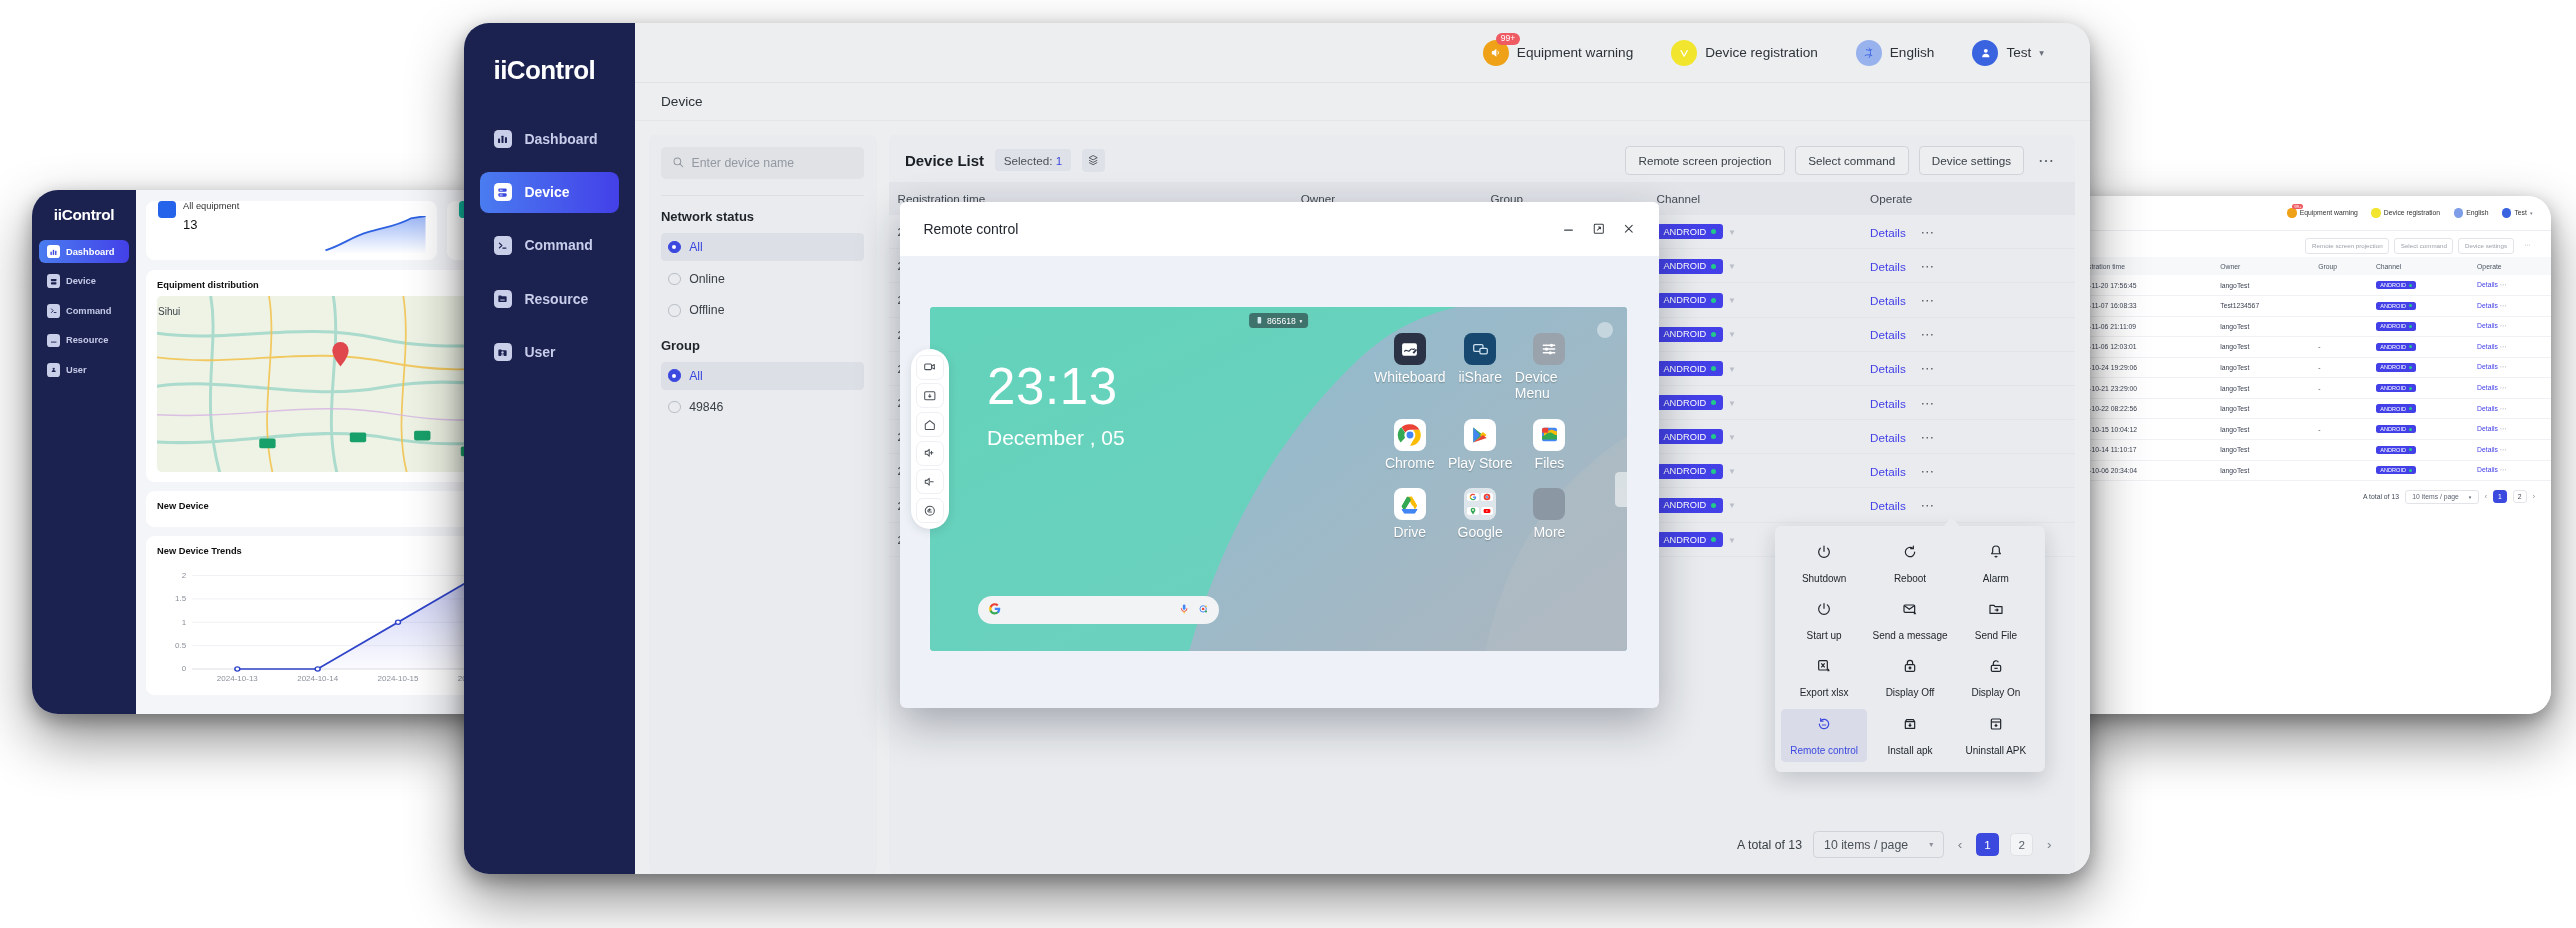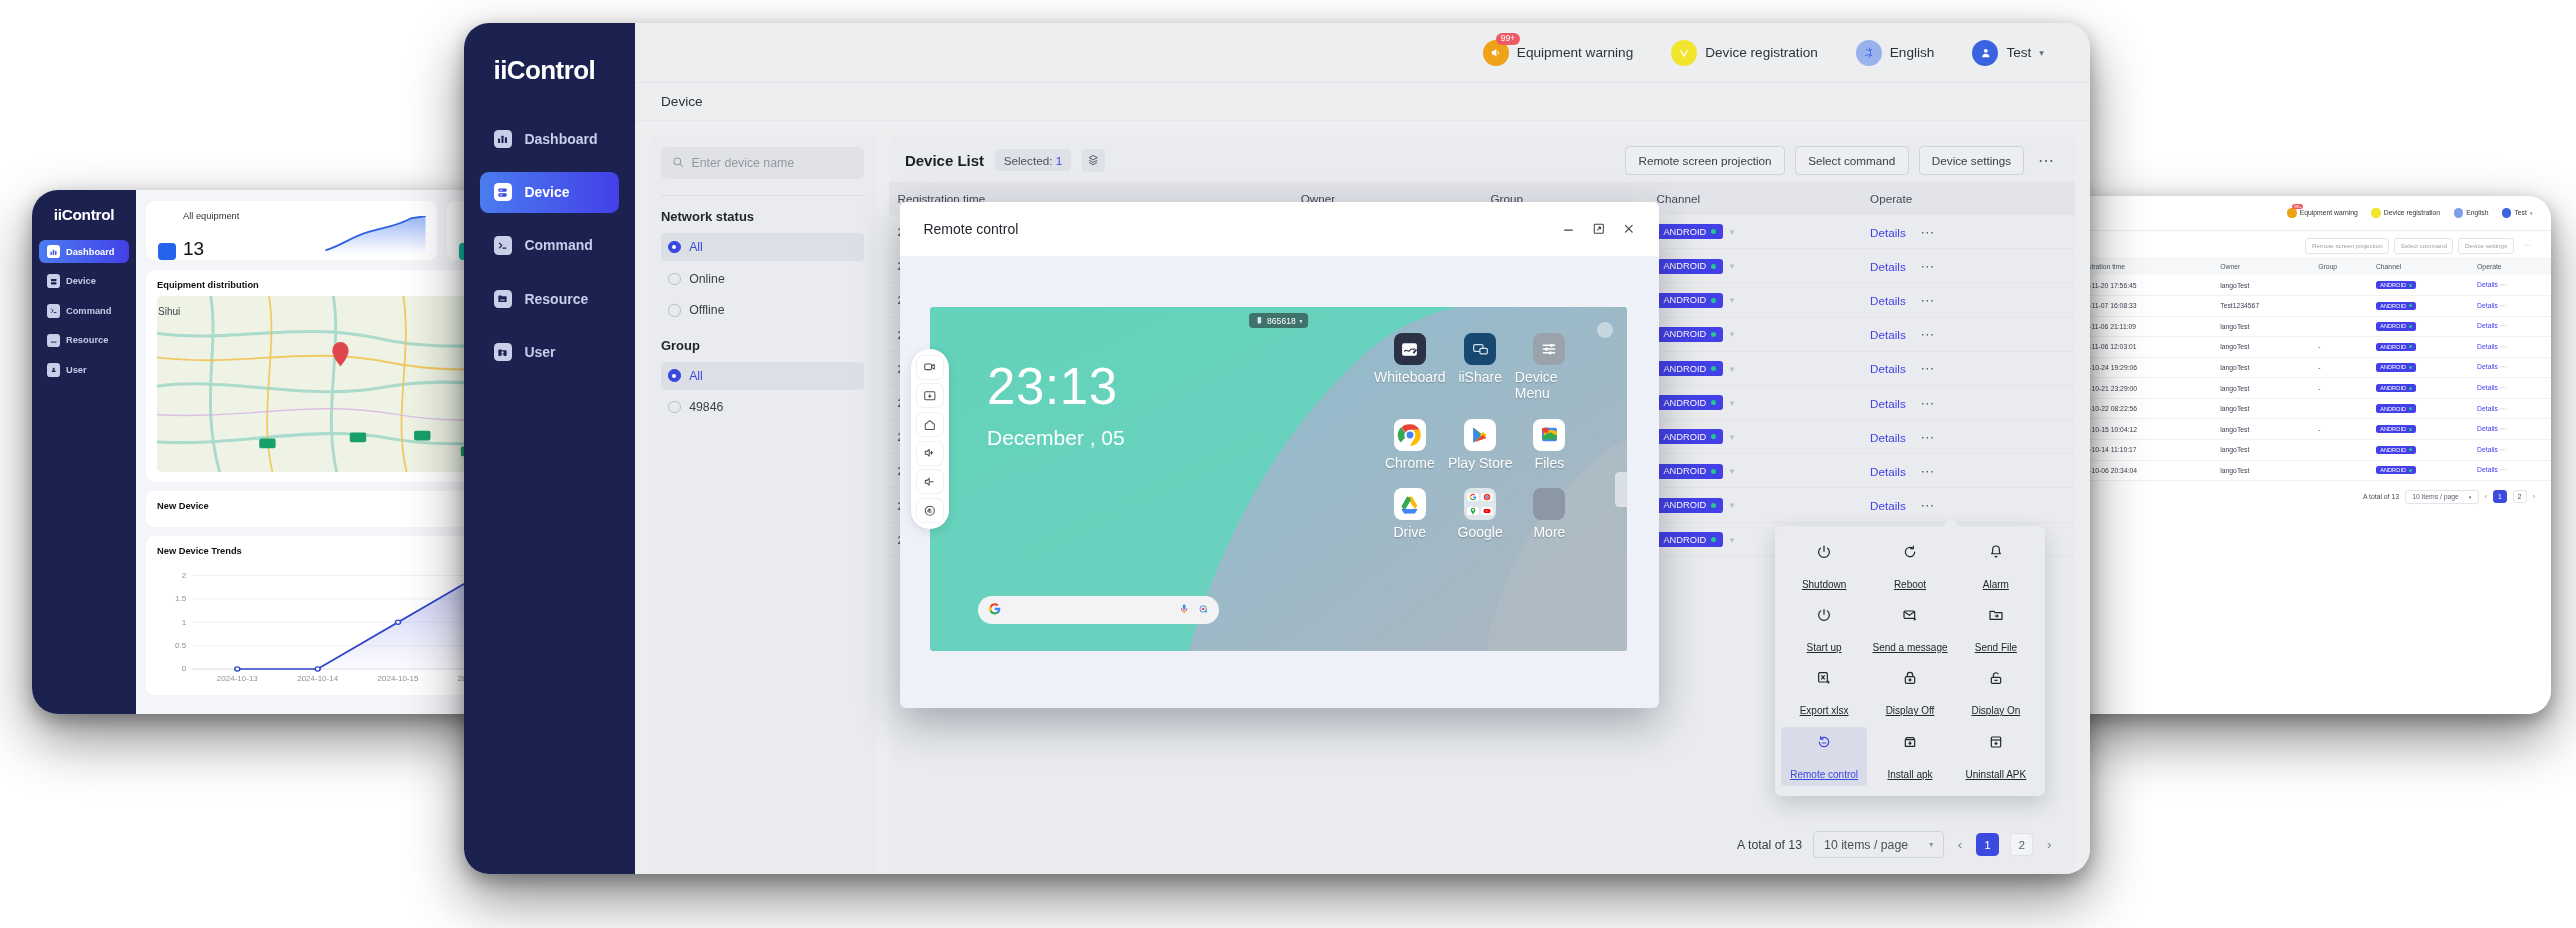--- a/index.html
+++ b/index.html
@@ -30,24 +30,24 @@
   #win-left .brand { color:#fff; font-size:15.4px; font-weight:700; text-align:center; letter-spacing:-0.3px; margin-bottom: 16px;}
   #win-left .nav-item {
     display:flex; align-items:center; gap:5.6px; height:23.4px;
     padding: 0 7.4px; border-radius:6.2px; color:#c4cbe8; font-size:9.3px; margin-bottom: 6.2px;
   }
   #win-left .nav-item.active { background:linear-gradient(90deg,#4a7cf0,#4340e8); color:#fff; }
   #win-left .content { flex:1; background:#f4f5f9; padding: 11px 10px; overflow:hidden;}
   .dash-cards { display:flex; gap: 10px; }
   .dash-card {
     background:#fff; border-radius:8.6px; height:59px; flex:1;
-    display:flex; align-items:flex-end; padding: 0 12.3px; position:relative; overflow:hidden;
+    display:flex; align-items:flex-start; padding: 0 12.3px; position:relative; overflow:hidden;
   }
   .dash-card .kpi-label { font-size:9.3px; color:#333; }
-  .dash-card .kpi-value { font-size:19px; color:#111; font-weight:400; margin-top:17px;}
+  .dash-card .kpi-value { font-size:13px; color:#111; font-weight:400; margin-top:6px;}
   .kpi-ico { width:17.3px;height:17.3px;border-radius:3.7px;margin-right:7.4px;flex:0 0 17.3px; }
   .kpi-ico.blue{background:#2563eb;} .kpi-ico.green{background:#10b9a0;}
   .kpi-spark { position:absolute; right:8.6px; bottom:6.2px; width:105px; height:38px; }
   .dash-panel { background:#fff; border-radius:8.6px; margin-top:10px; padding:10px 11px; }
   .dash-panel h3 { font-size:9.3px; color:#111; font-weight:700; margin-bottom:6.2px; }
   .map-box { height:176px; border-radius:5px; overflow:hidden; position:relative; background:#eef3e6; }
   .chart-box { height:123px; position:relative; }
 
   
   #win-right { left: 2033px; top: 196px; width: 518px; height: 518px; border-radius: 23.4px; background:#fff; }
@@ -133,22 +133,22 @@
 
   
   .ctx-menu {
     position:absolute; left:1775px; top:526px; width:270px;
     background:#e9ebee; border-radius:6.2px; padding:11px 6.2px 10px;
     display:grid; grid-template-columns:repeat(3,1fr); gap:3.7px 0;
     box-shadow:0 7.4px 21px rgba(20,25,40,.18); z-index:40;
   }
   .ctx-menu::before { content:""; position:absolute; top:-5.6px; left:171px; width:11px;height:11px;
                       background:#e9ebee; transform:rotate(45deg); border-radius:1.9px;}
-  .ctx-item { display:flex; flex-direction:column; align-items:center; gap:19px; padding:6.8px 1.2px;
-              border-radius:4.3px; font-size:10px; color:#22272e; cursor:pointer;text-decoration:underline;}
+  .ctx-item { display:flex; flex-direction:column; align-items:center; gap:13px; padding:6.8px 1.2px;
+              border-radius:4.3px; font-size:10px; color:#22272e; cursor:pointer;}
   .ctx-item.sel { background:#d9dbe8; color:#3b49df;}
   .ctx-item svg { display:block; }
 
   
   .modal {
     position:absolute; left:900px; top:202px; width:759px; height:506px;
     background:#eef2f8; border-radius:6.2px; overflow:hidden; z-index:60;
     box-shadow: 0 16px 43px rgba(20,25,45,.32);
   }
   .modal-head { height:54px; background:#fff; display:flex; align-items:center; padding:0 23.4px;}

